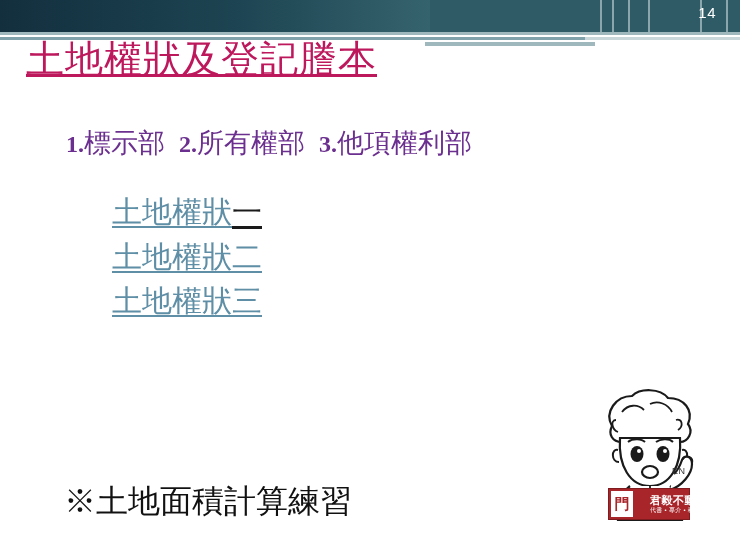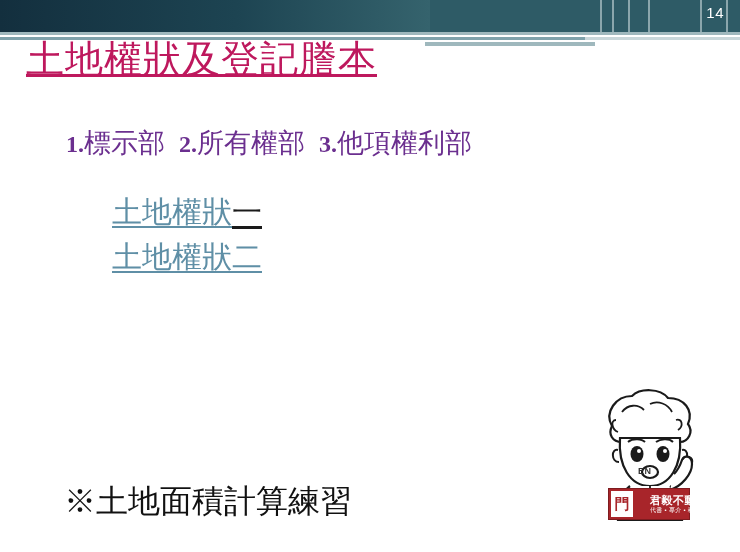--- a/index.html
+++ b/index.html
@@ -38,21 +38,21 @@
   .top-band-grad {
     position: absolute;
     left: 0;
     top: 0;
     width: 430px;
     height: 32px;
     background: linear-gradient(to right, #132f3e 0%, #1d4452 55%, #35636d 100%);
   }
   .slide-number {
     position: absolute;
-    right: 16px;
+    right: 24px;
     top: 4px;
     color: #ffffff;
     font-family: "Liberation Sans", sans-serif;
     font-size: 15px;
     letter-spacing: 0.5px;
   }
 
   
   .stripe {
     position: absolute;
@@ -187,25 +187,25 @@
     white-space: nowrap;
   }
   .brand-sub {
     font-family: "Liberation Sans", sans-serif;
     font-size: 6px;
     letter-spacing: 0.3px;
     white-space: nowrap;
   }
   .mascot-en {
     position: absolute;
-    left: 638px;
+    left: 672px;
     top: 466px;
     font-family: "Liberation Sans", sans-serif;
     font-size: 9px;
-    font-weight: bold;
+    font-weight: normal;
     color: #333333;
     letter-spacing: 0.5px;
   }
 </style>
 </head>
 <body>
 
 <div id="slide">
 
   <div class="top-band"></div>
@@ -231,20 +231,21 @@
   <div class="stripe stripe-h"></div>
 
   <div class="title">土地權狀及登記謄本</div>
 
   <div class="line-numbered">
     <span class="num">1.</span><span>標示部</span><span class="gap-sm"></span><span class="num">2.</span><span>所有權部</span><span class="gap-sm"></span><span class="num">3.</span><span>他項權利部</span>
   </div>
 
   <div class="link link-1"><span>土地權狀</span><span class="tail">一</span></div>
   <div class="link link-2"><span>土地權狀</span><span class="tail">二</span></div>
+  <div class="link link-3"><span>土地權狀三</span></div>
 
   <div class="note">※土地面積計算練習</div>
 
   <div class="mascot">
     <svg width="140" height="150" viewBox="0 0 140 150" fill="none" stroke="#1a1a1a" stroke-width="2.2">
 
       <path d="M34 44 C26 30 38 14 54 14 C62 6 82 6 90 16 C106 16 116 28 110 42 C116 50 110 60 102 60 L44 60 C34 60 30 52 34 44 Z" fill="#ffffff"></path>
       <path d="M44 30 C50 22 60 22 66 28" stroke-width="1.8"></path>
       <path d="M72 22 C80 18 90 22 94 30" stroke-width="1.8"></path>
       <path d="M98 38 C104 36 106 44 100 48" stroke-width="1.8"></path>

